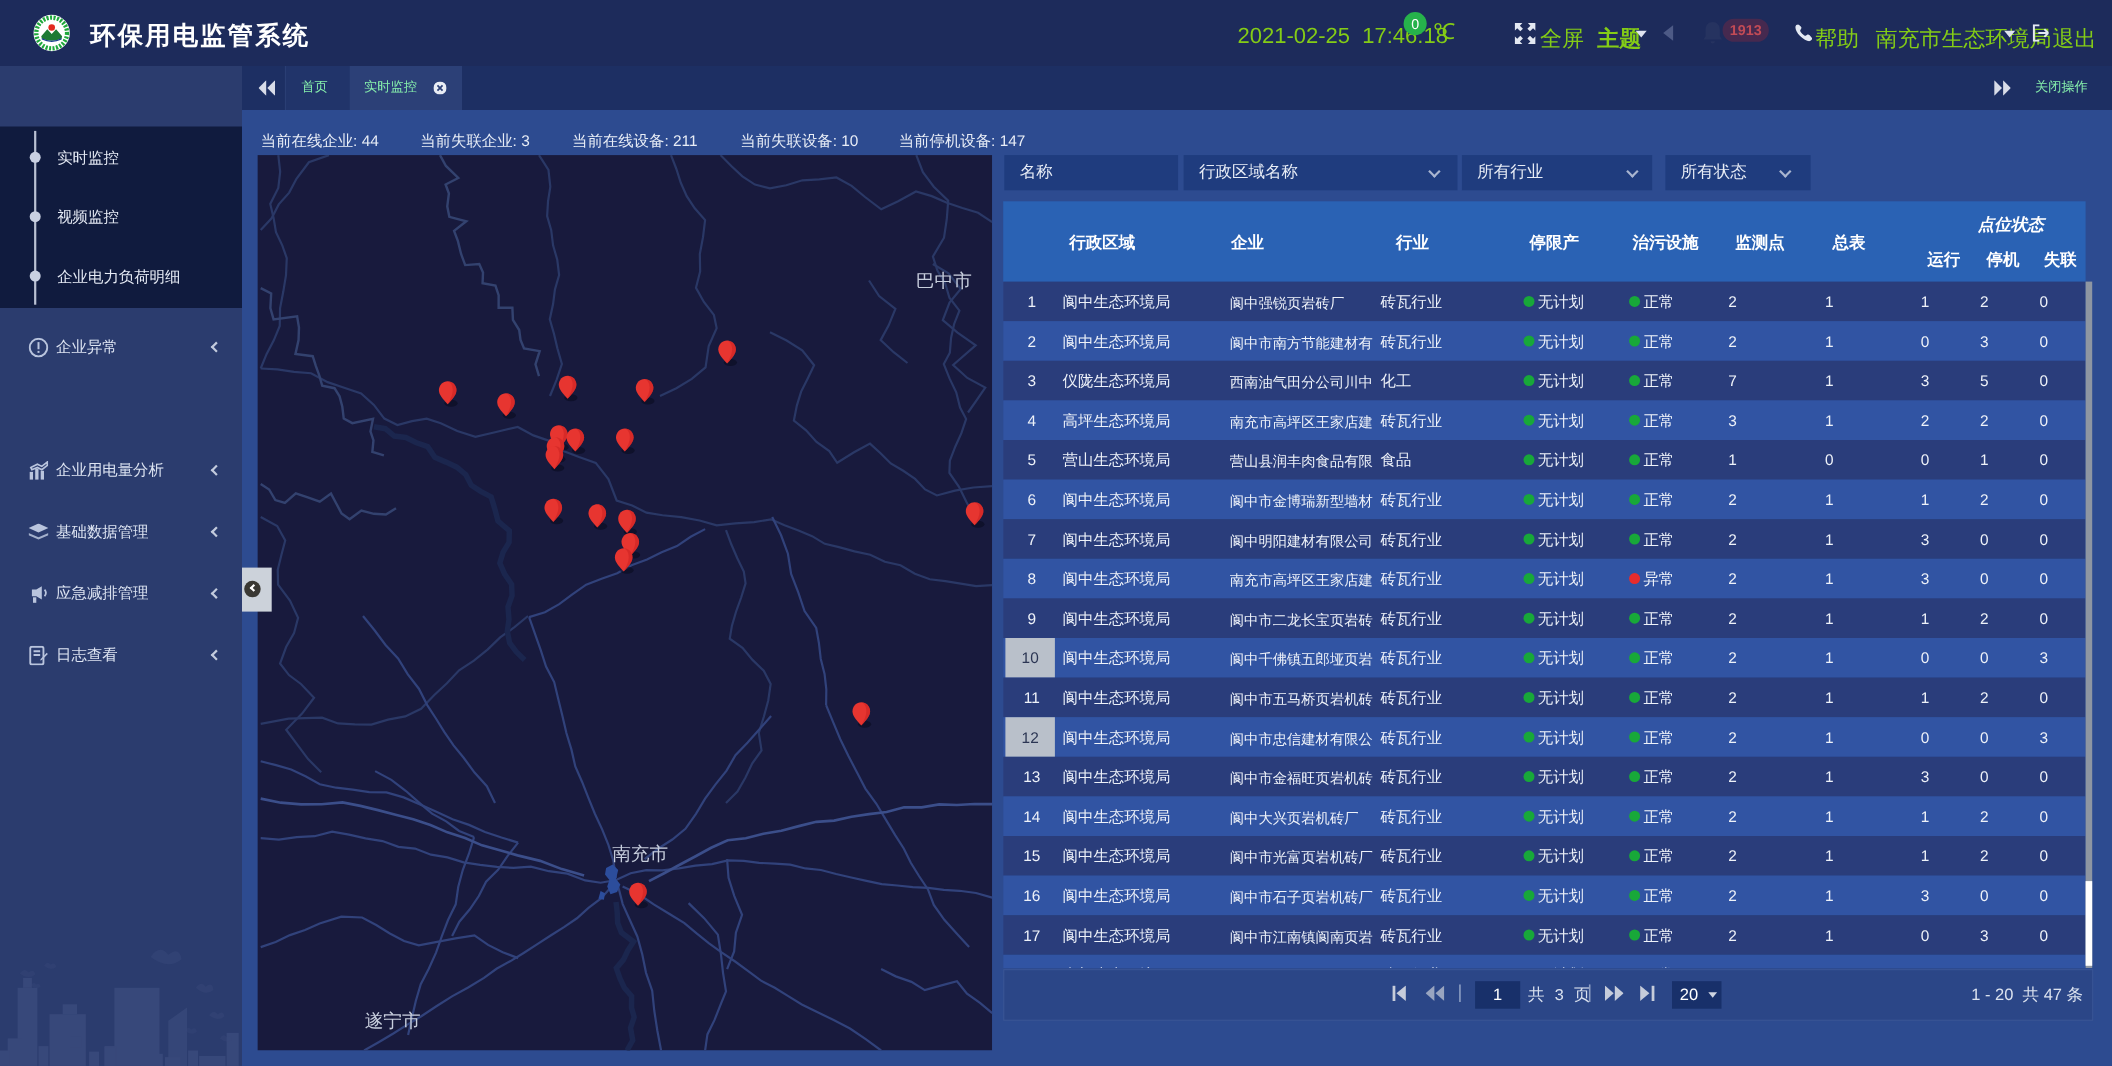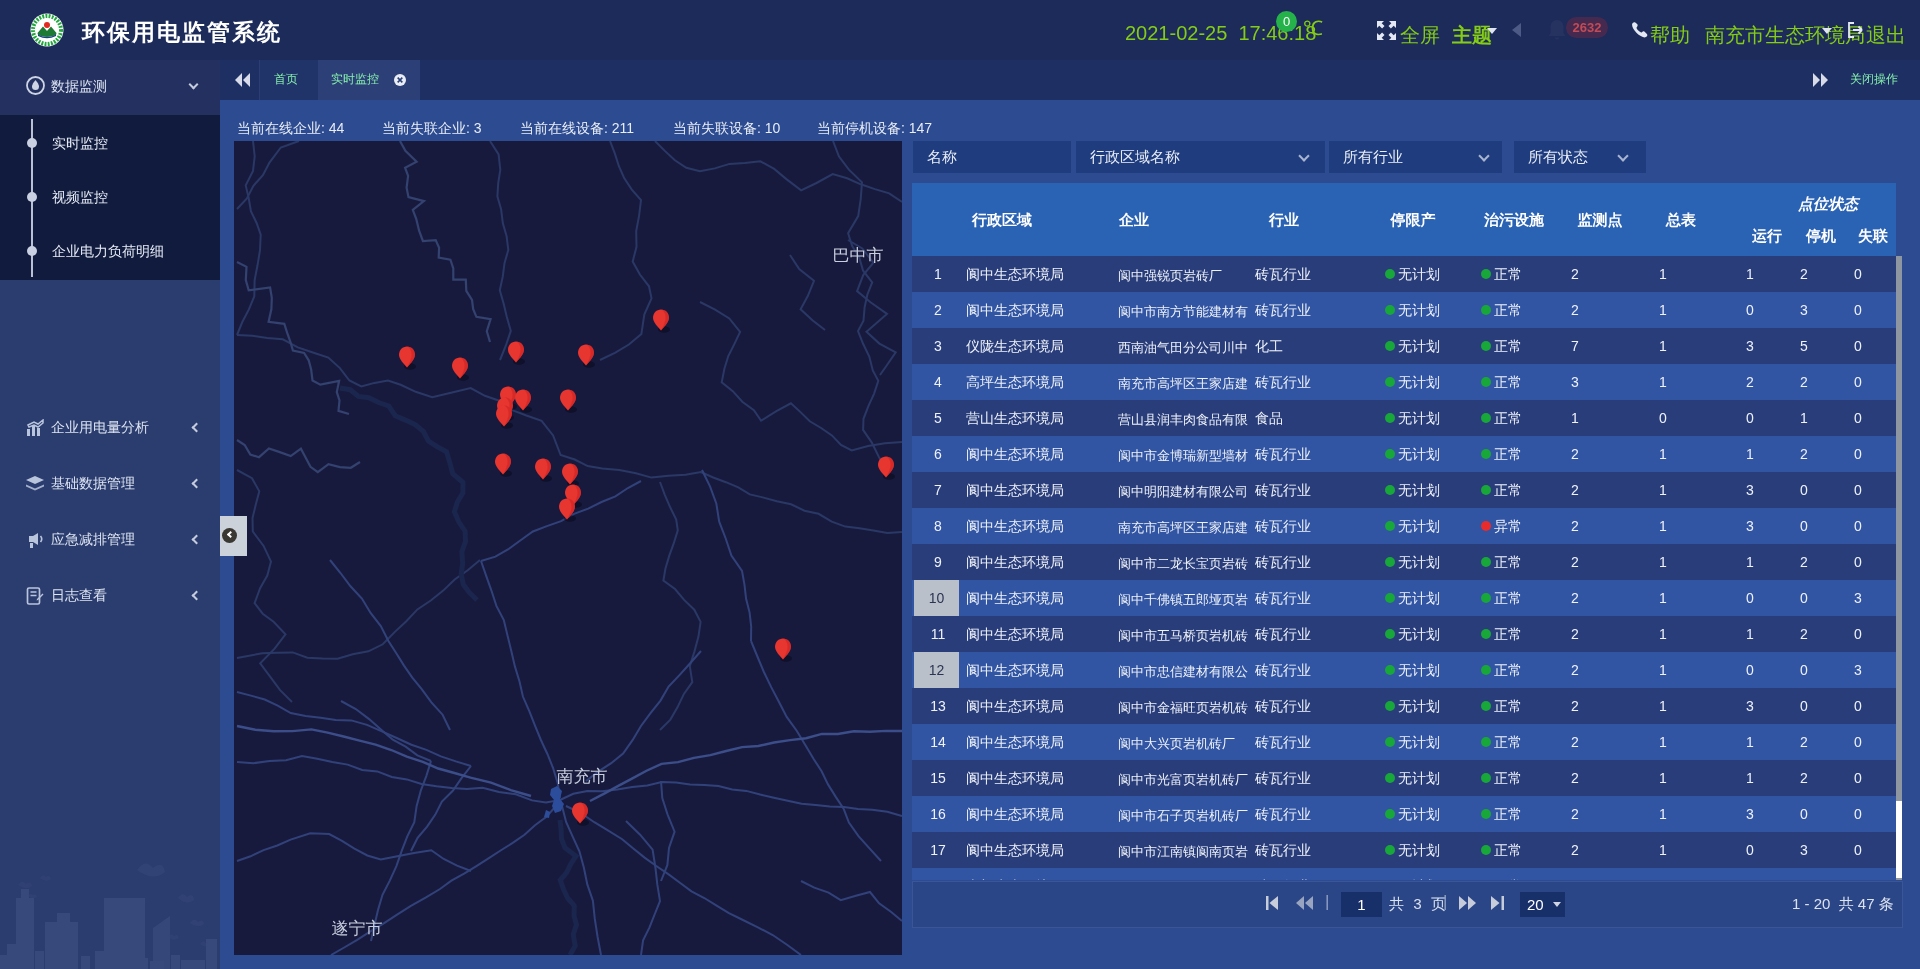--- a/index.html
+++ b/index.html
@@ -64,51 +64,52 @@
         <path d="M0 19 L0 12 L2.3 14.3 L5.1 11.5 L7.5 13.9 L4.7 16.7 L7 19 Z"></path>
       </g>
   </svg>
   <div class="htxt" style="left:1400px">全屏</div>
   <div class="htxt" style="left:1452px;font-weight:bold">主题</div>
   <div class="abs" style="left:1487px;top:28px;width:0;height:0;border-left:5px solid transparent;border-right:5px solid transparent;border-top:6px solid #dfe4f0;"></div>
   <div class="abs" style="left:1512px;top:23px;width:0;height:0;border-top:7px solid transparent;border-bottom:7px solid transparent;border-right:9px solid #4d5a86;"></div>
   <svg class="abs" style="left:1548px;top:20px" width="18" height="20" viewBox="0 0 18 20" fill="#263360">
       <path d="M9 0 C5 0 2.5 3 2.5 7 L2.5 13 L0.5 16 L17.5 16 L15.5 13 L15.5 7 C15.5 3 13 0 9 0 Z M7 17.5 A2 2 0 0 0 11 17.5 Z"></path>
     </svg>
-  <div class="abs" style="left:1566px;top:17px;width:42px;height:21px;border-radius:11px;background:rgba(160,38,55,0.32);color:#c24b56;font-size:13px;font-weight:bold;text-align:center;line-height:21px;">2632</div>
+  <div class="abs" style="left:1566px;top:17px;width:42px;height:21px;border-radius:11px;background:rgba(160,38,55,0.32);color:#c24b56;font-size:13px;font-weight:bold;text-align:center;line-height:21px;">1913</div>
   <svg class="abs" style="left:1632px;top:22px" width="16" height="16" viewBox="0 0 16 16" fill="#e3e8f2">
       <path d="M3.3 0.6 C2.6 0 1.6 0.1 1 0.8 L0.4 1.6 C-0.7 3.1 1 7.3 4.4 10.8 C7.9 14.3 12.3 16.2 13.8 15.1 L14.7 14.4 C15.4 13.8 15.5 12.8 14.9 12.1 L12.9 9.9 C12.4 9.3 11.5 9.2 10.8 9.6 L9.6 10.4 C9.1 10.7 7.6 9.9 6.3 8.6 C5 7.3 4.3 5.9 4.6 5.4 L5.4 4.2 C5.8 3.5 5.7 2.6 5.1 2.1 Z"></path>
     </svg>
   <div class="htxt" style="left:1650px">帮助</div>
   <div class="htxt" style="left:1705px">南充市生态环境局</div>
   <div class="abs" style="left:1822px;top:28px;width:0;height:0;border-left:5px solid transparent;border-right:5px solid transparent;border-top:6px solid #dfe4f0;"></div>
   <svg class="abs" style="left:1847px;top:22px" width="17" height="16" viewBox="0 0 17 16" fill="none" stroke="#e3e8f2" stroke-width="1.8">
       <path d="M7 1 L2 1 L2 15 L7 15"></path>
       <path d="M6 8 L15 8 M15 8 L11.5 4.5 M15 8 L11.5 11.5"></path>
     </svg>
   <div class="htxt" style="left:1866px">退出</div>
 </div>
 
 <div id="sidebar">
-  <div class="mitem" id="m0">
-    <svg class="abs" style="left:26px;top:16px" width="19" height="19" viewBox="0 0 19 19">
-        <circle cx="9.5" cy="9.5" r="8.5" fill="none" stroke="#cdd4e4" stroke-width="1.8"></circle>
-        <path d="M9.5 4 C9.5 4 13 8 13 10.5 A3.5 3.5 0 0 1 6 10.5 C6 8 9.5 4 9.5 4 Z" fill="#cdd4e4"></path>
-      </svg>
-    <span class="txt">数据监测</span>
-      <span class="arr"></span>
-  </div>
   <div id="submenu">
     <div class="vline"></div>
     <div class="sdot" style="top:23px"></div>
       <div class="stxt" style="top:20px">实时监控</div>
     <div class="sdot" style="top:77px"></div>
       <div class="stxt" style="top:74px">视频监控</div>
     <div class="sdot" style="top:131px"></div>
       <div class="stxt" style="top:128px">企业电力负荷明细</div>
+  </div>
+  <div class="mitem" style="top:228px">
+    <svg class="abs" style="left:26px;top:19px" width="18" height="18" viewBox="0 0 18 18">
+        <circle cx="9" cy="9" r="8" fill="none" stroke="#b9c4dd" stroke-width="1.8"></circle>
+        <rect x="8.1" y="4" width="1.8" height="6.5" fill="#b9c4dd"></rect>
+        <rect x="8.1" y="12" width="1.8" height="1.8" fill="#b9c4dd"></rect>
+      </svg>
+    <span class="txt">企业异常</span>
+      <span class="arr lt"></span>
   </div>
   <div class="mitem" style="top:340px">
     <svg class="abs" style="left:26px;top:19px" width="18" height="18" viewBox="0 0 18 18" fill="#b9c4dd">
         <rect x="1" y="10" width="3" height="7"></rect>
         <rect x="6" y="7" width="3" height="10"></rect>
         <rect x="11" y="9" width="3" height="8"></rect>
         <path d="M2 6 L8 3 L12 5 L17 1 L17 4 L12 8 L8 6 L3 8 Z" fill="none" stroke="#b9c4dd" stroke-width="1.5"></path>
       </svg>
     <span class="txt">企业用电量分析</span>
       <span class="arr lt"></span>

